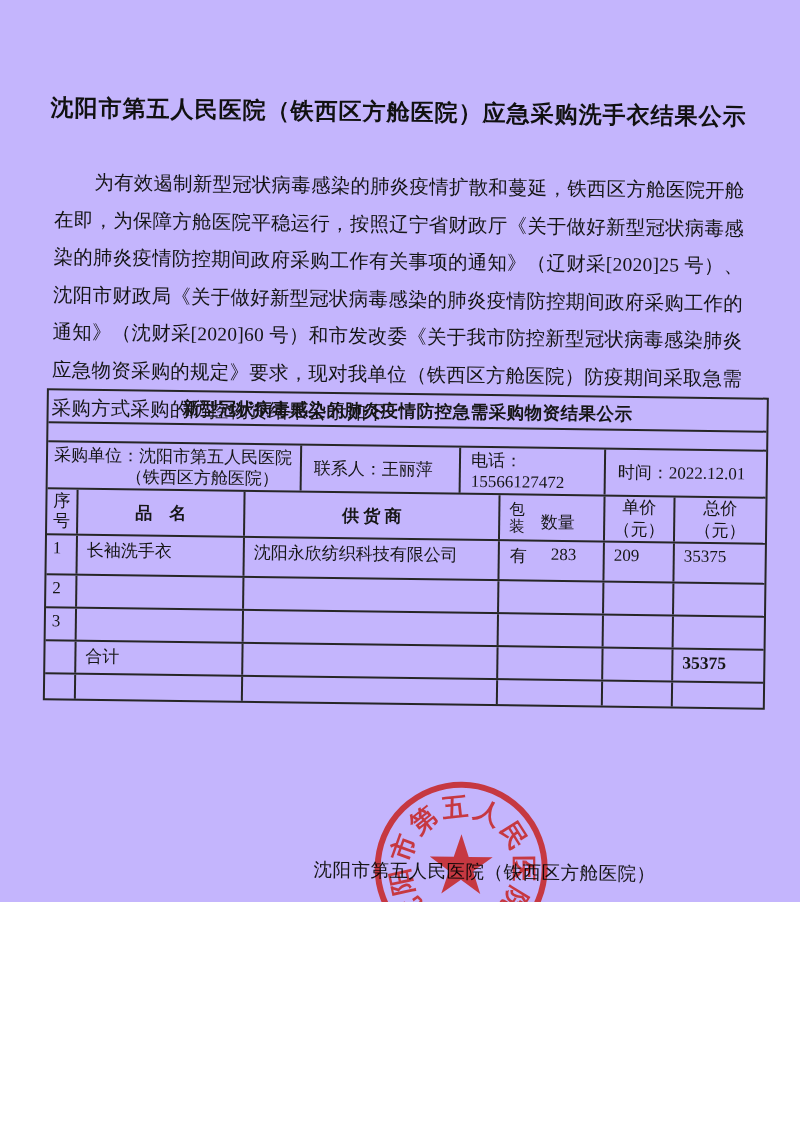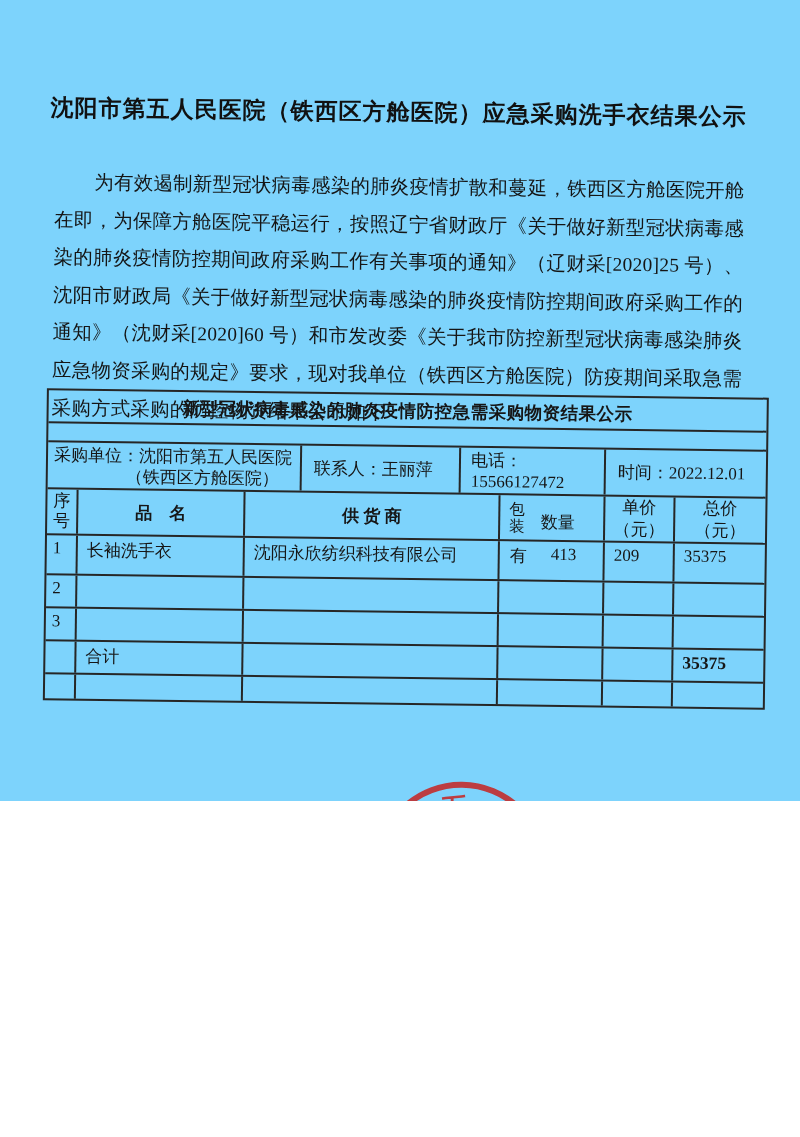--- a/index.html
+++ b/index.html
@@ -1,18 +1,18 @@
 <!DOCTYPE html>
 <html><head>
 <meta charset="utf-8">
 <style>
   * { margin:0; padding:0; box-sizing:border-box; }
   html,body { width:800px; height:1137px; background:#ffffff; overflow:hidden; }
   body { font-family:"Liberation Serif", serif; color:#161616; }
-  .page { position:relative; width:800px; height:801px; background:#7dd3fc; overflow:hidden; }
+  .page { position:relative; width:800px; height:902px; background:#c4b5fd; overflow:hidden; }
   .sheet { position:absolute; inset:0; transform:rotate(0.75deg); transform-origin:30px 0; }
 
   .doc-title { position:absolute; top:92px; left:0; width:100%; text-align:center;
     font-size:23px; font-weight:bold; letter-spacing:1px; color:#111; }
 
   .body-par { position:absolute; top:163px; left:57px; width:690px;
     font-size:19.4px; line-height:37.6px; text-align:justify; text-indent:2.05em;
     letter-spacing:0.3px; color:#151515; }
 
   
@@ -116,21 +116,21 @@
         <div class="cell c6 tc pre">总价
 （元）</div>
       </div>
 
       <div class="row r-d1">
         <div class="cell c1 pl6">1</div>
         <div class="cell c2 pl9">长袖洗手衣</div>
         <div class="cell c3 pl9">沈阳永欣纺织科技有限公司</div>
         <div class="cell c4 data">
           <span>有</span>
-          <span class="qty-val">413</span>
+          <span class="qty-val">283</span>
         </div>
         <div class="cell c5 pl9">209</div>
         <div class="cell c6 pl9">35375</div>
       </div>
 
       <div class="row r-d">
         <div class="cell c1 pl6">2</div>
         <div class="cell c2"></div>
         <div class="cell c3"></div>
         <div class="cell c4"></div>

